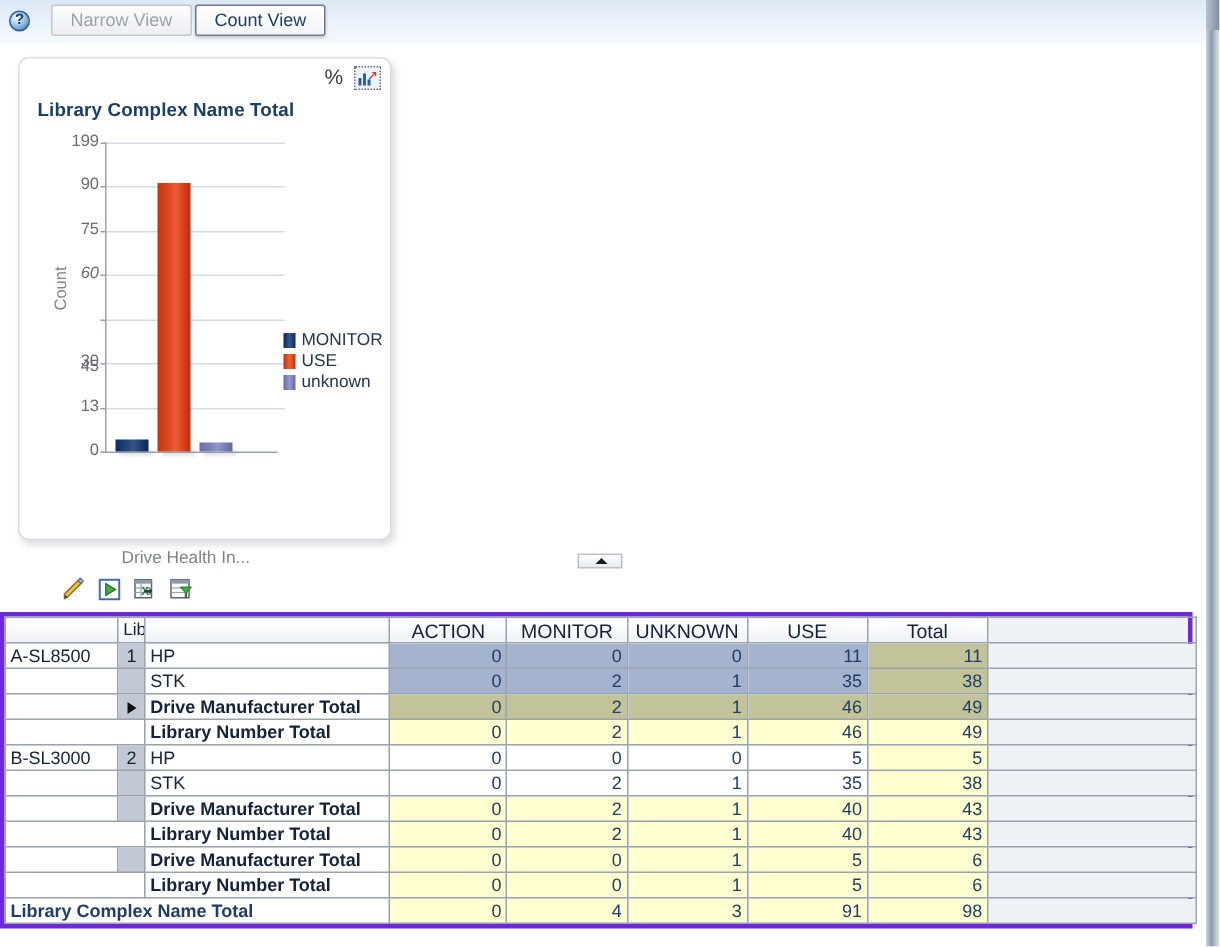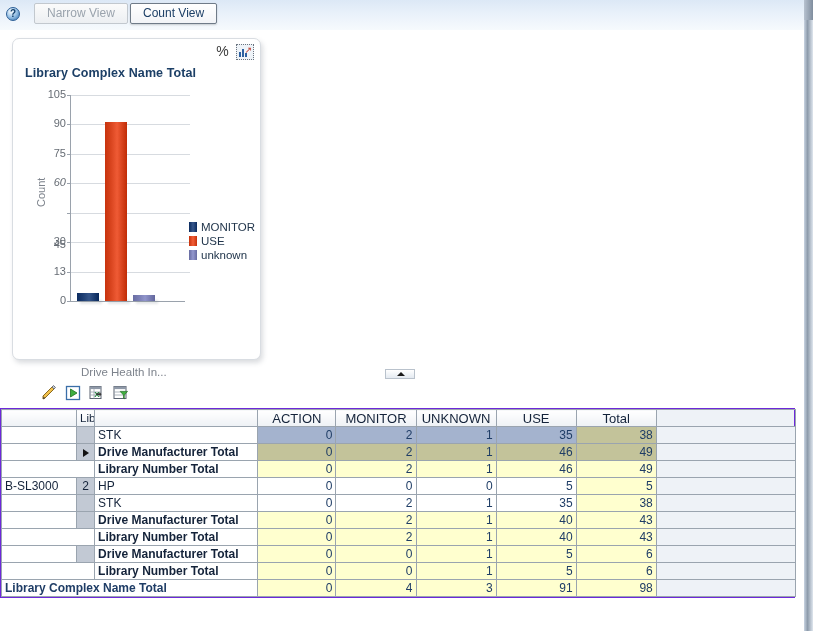--- a/index.html
+++ b/index.html
@@ -241,21 +241,21 @@
   .ico-pencil { left: 40px; }
   .ico-run    { left: 64px; }
   .ico-excel  { left: 88px; }
   .ico-filter { left: 112px; }
 
   
   .table-wrap {
     position: absolute;
     left: 0; top: 408px;
     width: 795px;
-    border: 1px solid #6d28d9;
+    border: 3px solid #6d28d9;
     box-sizing: border-box;
     background: #eef2f7;
   }
   table.pivot {
     border-collapse: collapse;
     width: 795px;
     font-size: 12px;
     color: #1f3d66;
     table-layout: fixed;
   }
@@ -358,21 +358,21 @@
           <i></i>
           <span class="arrow">↗</span>
       </div>
     </div>
 
     <div class="chart-title">Library Complex Name Total</div>
 
     <div class="plot" id="plot-area">
         <div class="gridline" style="top: 0px;"></div>
         <div class="tickmark" style="top: 0px;"></div>
-        <div class="ytick" style="top: 0px;">105</div>
+        <div class="ytick" style="top: 0px;">199</div>
         <div class="gridline" style="top: 29.4286px;"></div>
         <div class="tickmark" style="top: 29.4286px;"></div>
         <div class="ytick" style="top: 29.4286px;">90</div>
         <div class="gridline" style="top: 58.8571px;"></div>
         <div class="tickmark" style="top: 58.8571px;"></div>
         <div class="ytick" style="top: 58.8571px;">75</div>
         <div class="gridline" style="top: 88.2857px;"></div>
         <div class="tickmark" style="top: 88.2857px;"></div>
         <div class="ytick" style="top: 88.2857px; font-style: italic;">60</div>
         <div class="gridline" style="top: 117.714px;"></div>
@@ -479,20 +479,31 @@
           <th class="colhdr">ACTION</th>
           <th class="colhdr">MONITOR</th>
           <th class="colhdr">UNKNOWN</th>
           <th class="colhdr">USE</th>
           <th class="colhdr">Total</th>
           <th class="spacer"></th>
         </tr>
       </thead>
       <tbody id="table-body">
           <tr class="sel">
+            <td class="cplx">A-SL8500</td>
+            <td class="libnum">1</td>
+            <td class="mfr">HP</td>
+            <td class="num">0</td>
+            <td class="num">0</td>
+            <td class="num">0</td>
+            <td class="num">11</td>
+            <td class="num total">11</td>
+            <td class="spacer"></td>
+          </tr>
+          <tr class="sel">
             <td class="cplx"></td>
             <td class="libnum blank"></td>
             <td class="mfr">STK</td>
             <td class="num">0</td>
             <td class="num">2</td>
             <td class="num">1</td>
             <td class="num">35</td>
             <td class="num total">38</td>
             <td class="spacer"></td>
           </tr>

